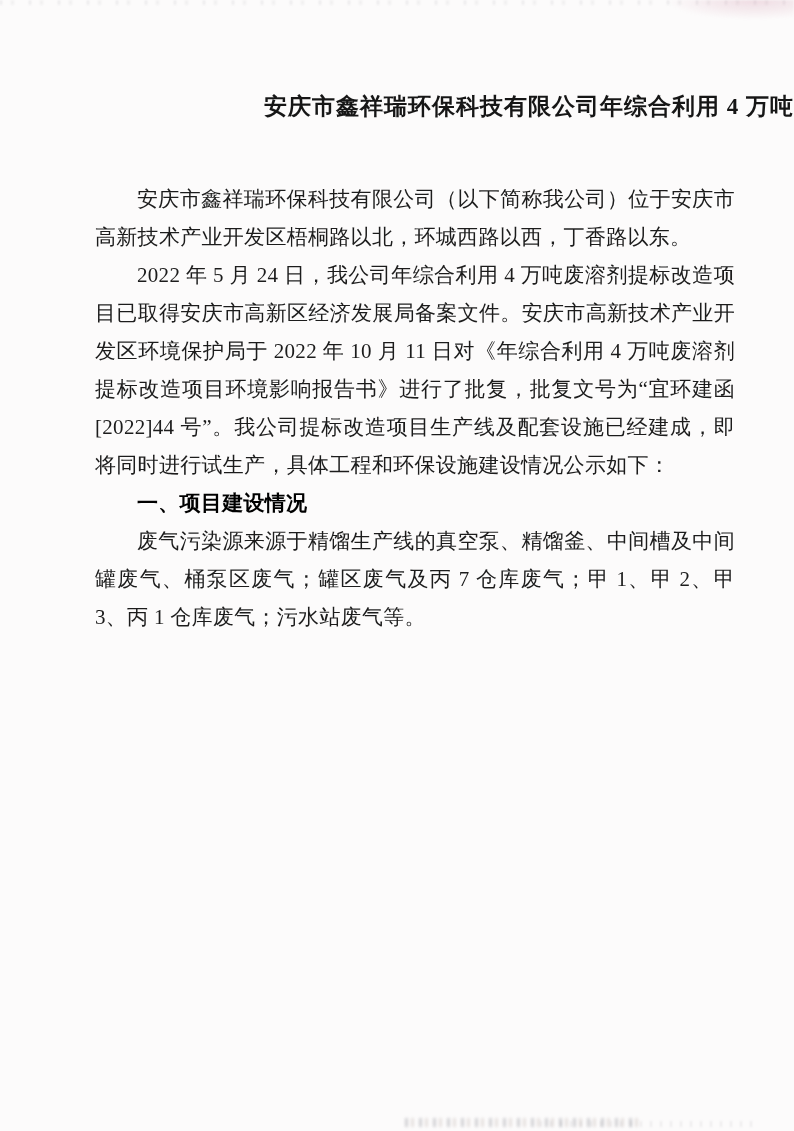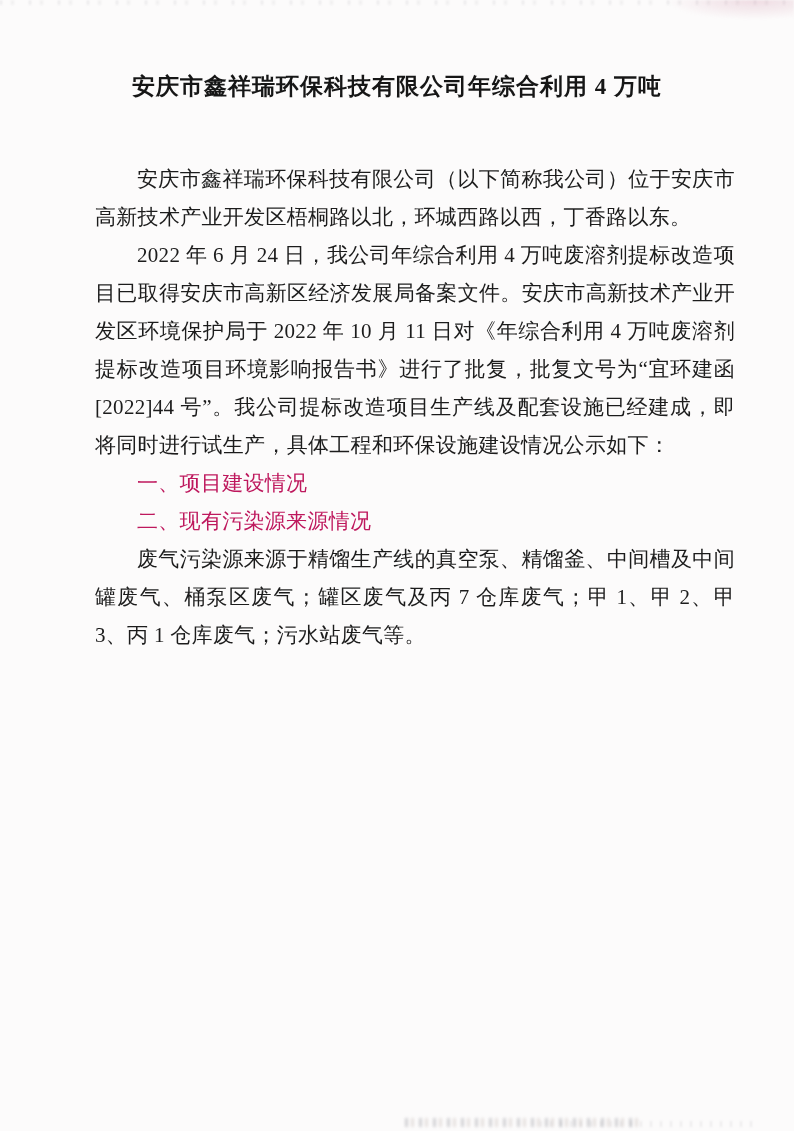--- a/index.html
+++ b/index.html
@@ -50,22 +50,22 @@
     position: absolute;
     top: 1121px; left: 540px;
     width: 215px; height: 6px;
     background: repeating-linear-gradient(90deg,
       rgba(120,120,130,0.25) 0 2px, transparent 2px 10px);
     filter: blur(1.2px);
     opacity: 0.5;
   }
   
   .title-block {
-    padding-top: 64px;
-    text-align: center;
+    padding-top: 84px;
+    text-align: right;
   }
   .doc-title-line {
     font-size: 23px;
     font-weight: bold;
     line-height: 45px;
     letter-spacing: 1px;
     color: #161616;
   }
   
   .body-block {
@@ -76,41 +76,40 @@
     font-size: 21px;
     line-height: 38px;
     letter-spacing: 0.3px;
     text-align: justify;
     text-justify: inter-ideograph;
     text-indent: 2em;
     word-break: break-all;
   }
   .para.heading {
     font-family: "Liberation Sans", "DejaVu Sans", sans-serif;
-    font-weight: normal;
+    font-weight: bold;
     text-align: left;
-    color: #be185d;
+    color: #000000;
   }
 </style>
 </head>
 <body>
 
 <div class="page">
 
   <div class="artifact-top"></div>
   <div class="artifact-top-right"></div>
 
   <div class="title-block">
     <div class="doc-title-line">安庆市鑫祥瑞环保科技有限公司年综合利用 4 万吨</div>
   </div>
 
   <div class="body-block" id="doc-body">
       <p class="para">安庆市鑫祥瑞环保科技有限公司（以下简称我公司）位于安庆市高新技术产业开发区梧桐路以北，环城西路以西，丁香路以东。</p>
-      <p class="para">2022 年 6 月 24 日，我公司年综合利用 4 万吨废溶剂提标改造项目已取得安庆市高新区经济发展局备案文件。安庆市高新技术产业开发区环境保护局于 2022 年 10 月 11 日对《年综合利用 4 万吨废溶剂提标改造项目环境影响报告书》进行了批复，批复文号为“宜环建函[2022]44 号”。我公司提标改造项目生产线及配套设施已经建成，即将同时进行试生产，具体工程和环保设施建设情况公示如下：</p>
+      <p class="para">2022 年 5 月 24 日，我公司年综合利用 4 万吨废溶剂提标改造项目已取得安庆市高新区经济发展局备案文件。安庆市高新技术产业开发区环境保护局于 2022 年 10 月 11 日对《年综合利用 4 万吨废溶剂提标改造项目环境影响报告书》进行了批复，批复文号为“宜环建函[2022]44 号”。我公司提标改造项目生产线及配套设施已经建成，即将同时进行试生产，具体工程和环保设施建设情况公示如下：</p>
       <p class="para heading">一、项目建设情况</p>
-      <p class="para heading">二、现有污染源来源情况</p>
       <p class="para">废气污染源来源于精馏生产线的真空泵、精馏釜、中间槽及中间罐废气、桶泵区废气；罐区废气及丙 7 仓库废气；甲 1、甲 2、甲 3、丙 1 仓库废气；污水站废气等。</p>
     </div>
 
   <div class="artifact-bottom"></div>
   <div class="artifact-bottom-faint"></div>
 
 </div>
 
 </body></html>

